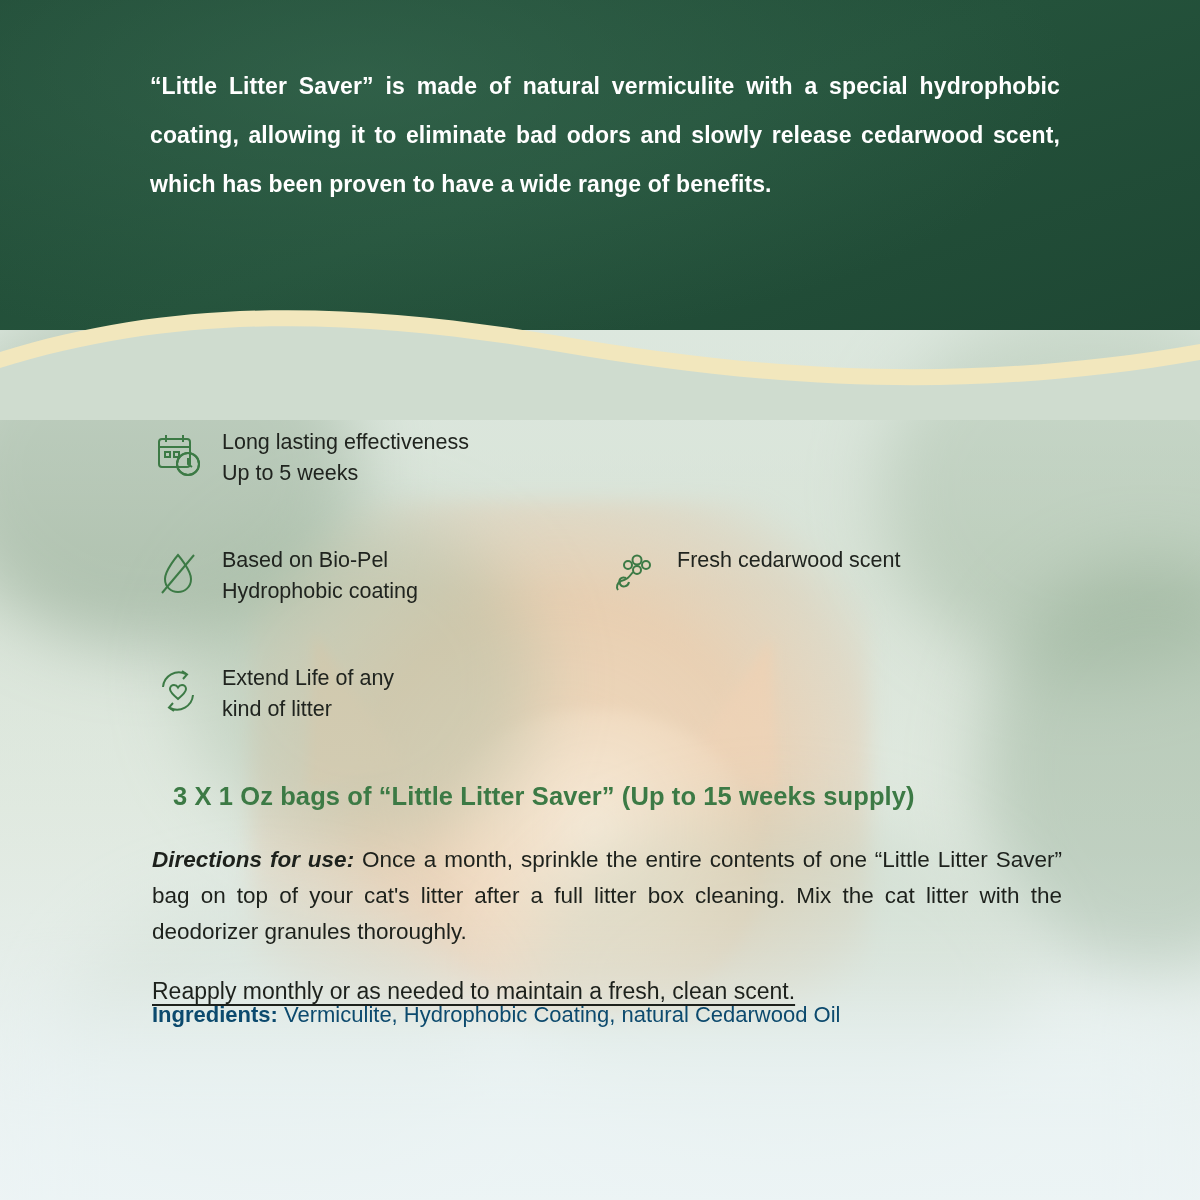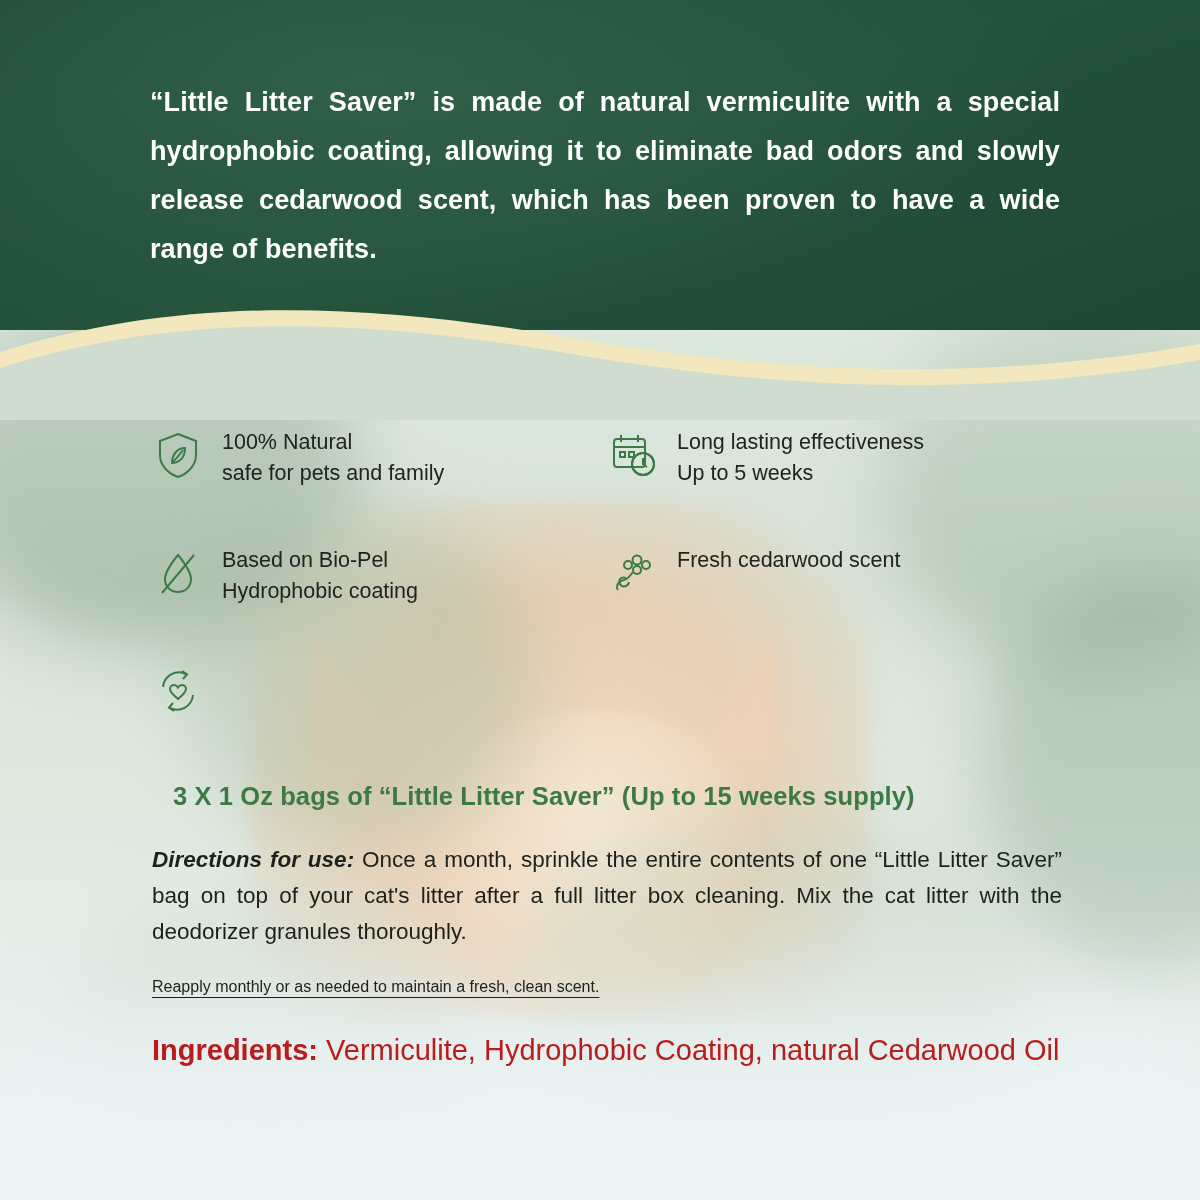--- a/index.html
+++ b/index.html
@@ -22,24 +22,24 @@
     width: 1200px; height: 400px;
     background: linear-gradient(160deg,#1f4a35 0%, #24523b 45%, #1d4532 100%);
     overflow: hidden;
   }
   .hero-vignette {
     position: absolute; inset: 0;
     background: radial-gradient(ellipse at 30% 20%, rgba(60,110,85,.55) 0%, rgba(31,74,53,0) 60%);
   }
   .hero-copy {
     position: absolute;
-    left: 150px; top: 78px;
+    left: 150px; top: 62px;
     width: 910px;
     color: #ffffff;
-    font-size: 27px;
+    font-size: 23px;
     font-weight: bold;
     line-height: 49px;
     letter-spacing: .1px;
     text-align: justify;
     text-justify: inter-word;
   }
 
   
   .wave {
     position: absolute;
@@ -160,31 +160,31 @@
     font-size: 22.5px;
     line-height: 36px;
     color: #1d211c;
     text-align: justify;
   }
   .directions b { font-weight: bold; font-style: italic; }
 
   .reapply {
     position: absolute;
     left: 152px; top: 648px;
-    font-size: 16px;
+    font-size: 23px;
     color: #1d211c;
     text-decoration: underline;
     text-underline-offset: 5px;
   }
 
   .ingredients {
     position: absolute;
-    left: 152px; top: 704px;
-    font-size: 29px;
-    color: #b91c1c;
+    left: 152px; top: 672px;
+    font-size: 22px;
+    color: #0c4a6e;
   }
   .ingredients b { font-weight: bold; }
 </style>
 </head>
 <body>
 
 <div id="page">
 
   <div class="hero">
     <div class="hero-vignette"></div>
@@ -212,31 +212,20 @@
   </div>
 
   <div class="content">
 
     <div class="features">
 
       <div class="feature-row row-gap-1">
         <div class="feature">
           <span class="ficon">
             <svg width="52" height="52" viewBox="0 0 52 52" fill="none" stroke="#3c7a45" stroke-width="2">
-              <path d="M26 5 L44 12 V26 C44 37 35 45 26 48 C17 45 8 37 8 26 V12 Z"></path>
-              <path d="M33 19 C33 30 26 34 20 34 C20 26 25 19 33 19 Z"></path>
-              <path d="M20 34 C24 30 28 25 31 21"></path>
-            </svg>
-          </span>
-          <span class="ftext">100% Natural
-safe for pets and family</span>
-        </div>
-        <div class="feature">
-          <span class="ficon">
-            <svg width="52" height="52" viewBox="0 0 52 52" fill="none" stroke="#3c7a45" stroke-width="2">
               <rect x="7" y="10" width="31" height="28" rx="3"></rect>
               <path d="M7 18 H38"></path>
               <path d="M14 6 V13 M31 6 V13"></path>
               <rect x="13" y="23" width="5" height="5"></rect>
               <rect x="22" y="23" width="5" height="5"></rect>
               <circle cx="36" cy="35" r="11" fill="#ffffff" fill-opacity="0.01"></circle>
               <circle cx="36" cy="35" r="11"></circle>
               <path d="M36 29 V35 L40 38"></path>
             </svg>
           </span>
@@ -276,20 +265,22 @@
         <div class="feature">
           <span class="ficon">
             <svg width="52" height="52" viewBox="0 0 52 52" fill="none" stroke="#3c7a45" stroke-width="2">
               <path d="M11 22 A16 16 0 0 1 34 9"></path>
               <path d="M41 30 A16 16 0 0 1 18 43"></path>
               <path d="M30 6 L35 9.5 L31 14"></path>
               <path d="M22 46 L17 42.5 L21 38"></path>
               <path d="M26 34 C20 29 18 26.5 18 24 C18 21.5 20 20 22 20 C23.8 20 25.2 21 26 22.4 C26.8 21 28.2 20 30 20 C32 20 34 21.5 34 24 C34 26.5 32 29 26 34 Z"></path>
             </svg>
           </span>
+          <span class="ftext">Extend Life of any
+kind of litter</span>
         </div>
       </div>
     </div>
 
     <div class="supply">3 X 1 Oz bags of “Little Litter Saver” (Up to 15 weeks supply)</div>
 
     <div class="directions">
       <b>Directions for use:</b><span> Once a month, sprinkle the entire contents of one “Little Litter Saver” bag on top of your cat's litter after a full litter box cleaning. Mix the cat litter with the deodorizer granules thoroughly.</span>
     </div>
 

